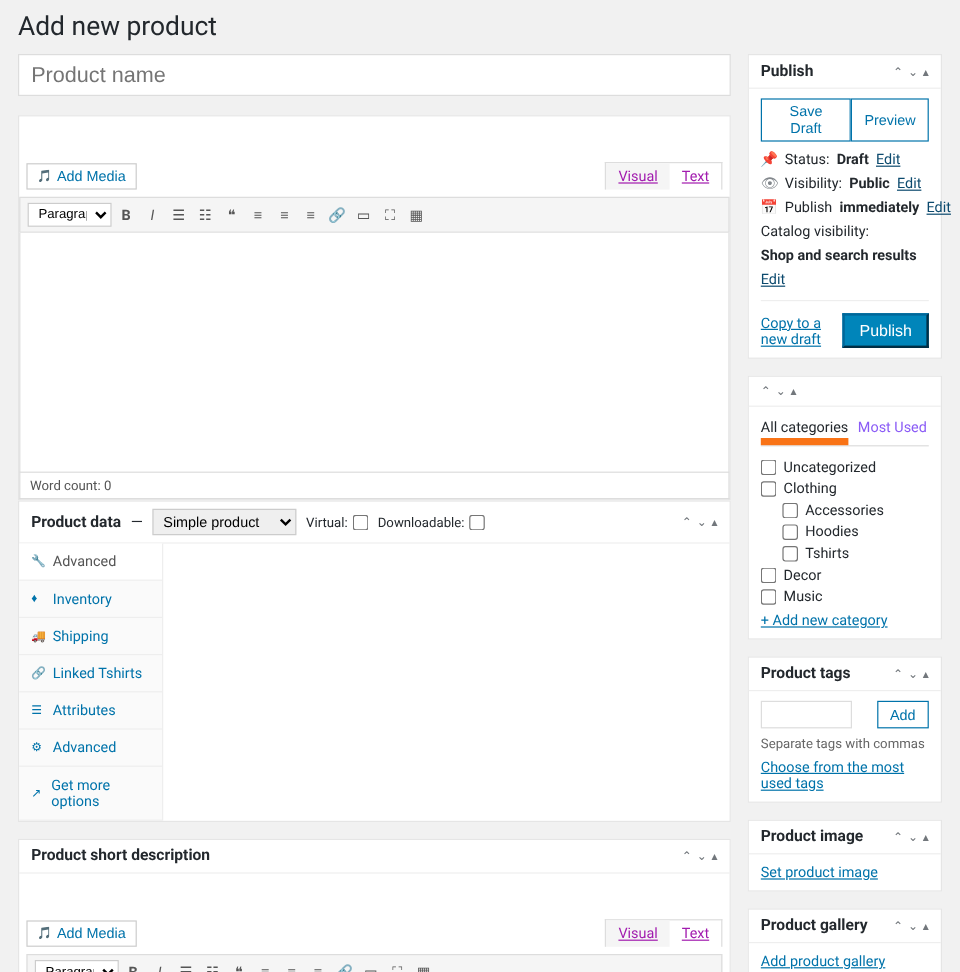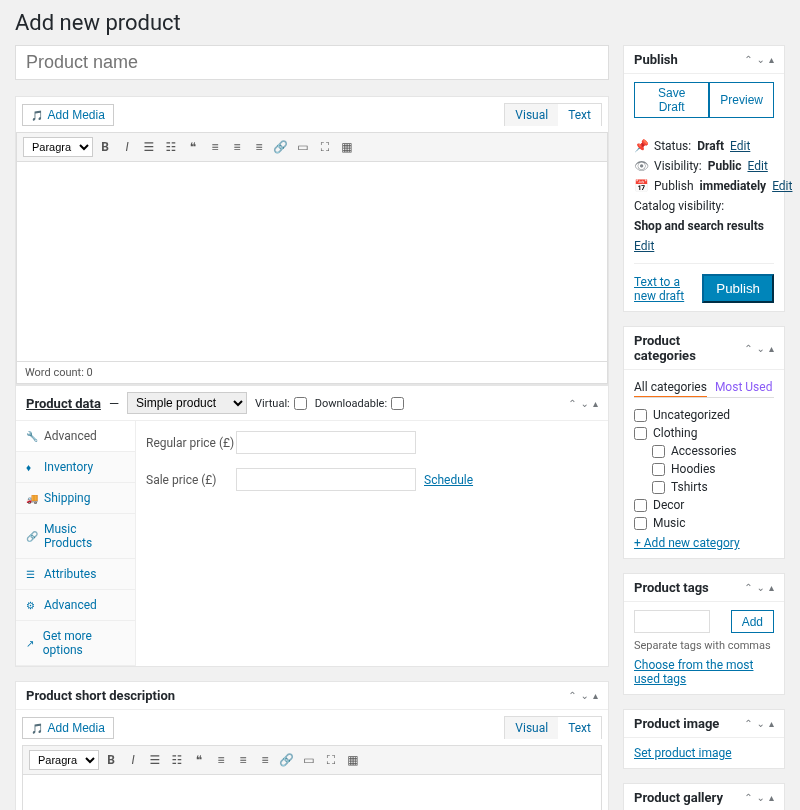--- a/index.html
+++ b/index.html
@@ -11,56 +11,56 @@
 .col-main { flex: 1; min-width: 0; }
 .col-side { width: 162px; flex-shrink: 0; }
 .postbox { background: #fff; border: 1px solid #e5e5e5; margin-bottom: 14px; }
 .postbox-header { display: flex; align-items: center; padding: 6px 10px; border-bottom: 1px solid #eee; }
 .postbox-header h2 { font-size: 13px; font-weight: 700; flex: 1; }
 .panel-toggles { display: flex; gap: 4px; }
 .panel-toggles span { font-size: 10px; color: #72777c; cursor: pointer; }
 .editor-box { background: #fff; border: 1px solid #e5e5e5; margin-top: 16px; }
 .media-btn { border: 1px solid #ccc; background: #fff; color: #0073aa; padding: 3px 8px; font-size: 12px; cursor: pointer; display: inline-flex; align-items: center; gap: 4px; }
 .media-btn::before { content: "🎵"; font-size: 10px; }
-.media-row { padding: 6px; display: flex; justify-content: space-between; align-items: flex-end; }
+.media-row { padding: 6px; display: flex; justify-content: space-between; align-items: flex-end; margin-top: 32px; }
 .ed-tabs { display: flex; border: 1px solid #ddd; border-bottom: none; }
-.ed-tabs span { padding: 4px 10px; font-size: 12px; color: #0369a1; cursor: pointer; }
+.ed-tabs span { padding: 4px 10px; font-size: 12px; color: #a21caf; cursor: pointer; text-decoration: underline; }
 .ed-tabs span.active { background: #f5f5f5; }
 .toolbar { background: #f5f5f5; border: 1px solid #ddd; padding: 4px 6px; display: flex; align-items: center; gap: 2px; }
 .toolbar select { font-size: 11px; padding: 2px 4px; border: 1px solid #ccc; background: #fff; width: 70px; }
 .tb-btn { width: 20px; height: 20px; display: inline-flex; align-items: center; justify-content: center; color: #555; cursor: pointer; font-size: 12px; }
 .editor-area { background: #fff; border: 1px solid #ddd; border-top: none; min-height: 200px; }
 .editor-area.short { min-height: 130px; }
 .status-bar { border: 1px solid #ddd; border-top: none; padding: 4px 8px; font-size: 11px; color: #555; }
 .pd-header { display: flex; align-items: center; padding: 6px 10px; border-bottom: 1px solid #eee; gap: 8px; }
-.pd-header h2 { font-size: 13px; font-weight: 700; text-decoration: underline; }
+.pd-header h2 { font-size: 13px; font-weight: 700; }
 .pd-header select { font-size: 12px; padding: 2px 4px; border: 1px solid #ccc; width: 120px; }
 .pd-header .dash { font-size: 13px; }
 .pd-header label { font-size: 11px; display: flex; align-items: center; gap: 4px; }
 .pd-header .spacer { flex: 1; }
 .pd-body { display: flex; min-height: 180px; }
 .pd-tabs { width: 120px; background: #fafafa; border-right: 1px solid #eee; }
 .pd-tabs li { list-style: none; padding: 8px 10px; font-size: 12px; color: #0073aa; cursor: pointer; display: flex; align-items: center; gap: 6px; border-bottom: 1px solid #eee; }
 .pd-tabs li.active { background: #fff; color: #555; }
 .pd-tabs li .ic { width: 12px; display: inline-block; font-size: 10px; }
 .pd-content { flex: 1; padding: 10px; }
 .form-row { display: flex; align-items: center; margin-bottom: 14px; font-size: 12px; }
 .form-row label { width: 90px; color: #555; }
 .form-row input { width: 180px; padding: 3px 5px; border: 1px solid #ddd; }
 .form-row a { margin-left: 8px; color: #0073aa; text-decoration: underline; font-size: 12px; }
 .side-body { padding: 8px 10px; font-size: 12px; }
 .btn { border: 1px solid #0073aa; background: #fff; color: #0073aa; padding: 3px 10px; font-size: 12px; cursor: pointer; }
 .btn-primary { background: #0085ba; border-color: #006799; color: #fff; padding: 5px 12px; }
-.pub-row { display: flex; justify-content: space-between; margin-bottom: 21px; }
+.pub-row { display: flex; justify-content: space-between; margin-bottom: 8px; }
 .meta-row { margin: 6px 0; font-size: 12px; display: flex; align-items: center; gap: 6px; }
 .meta-row .ic { width: 14px; color: #82878c; font-size: 12px; }
 .meta-row a { color: #0c4a6e; text-decoration: underline; }
 .cat-tabs { display: flex; gap: 8px; font-size: 12px; border-bottom: 1px solid #ddd; margin-bottom: 8px; }
 .cat-tabs span { padding: 2px 0; cursor: pointer; }
-.cat-tabs span.active { border-bottom: 1px solid #f97316; }
+.cat-tabs span.active { border-bottom: 6px solid #f97316; }
 .cat-tabs span.inactive { color: #8b5cf6; }
 .cat-list { list-style: none; margin: 4px 0; }
 .cat-list li { padding: 2px 0; display: flex; align-items: center; gap: 6px; }
 .cat-list li.indent { padding-left: 18px; }
 .cat-list input[type=checkbox] { width: 13px; height: 13px; }
 .side-link { color: #0073aa; text-decoration: underline; font-size: 12px; cursor: pointer; }
 .tag-row { display: flex; gap: 21px; }
 .tag-row input { flex: 1; border: 1px solid #ddd; padding: 3px; width: 100%; }
 .help-text { color: #666; font-size: 11px; margin: 6px 0; }
 .pub-actions { display: flex; justify-content: space-between; align-items: center; margin-top: 10px; border-top: 1px solid #eee; padding-top: 10px; }
@@ -137,46 +137,35 @@
             <li>
                 <span class="ic">♦</span>
                 <span>Inventory</span>
               </li>
             <li>
                 <span class="ic">🚚</span>
                 <span>Shipping</span>
               </li>
             <li>
                 <span class="ic">🔗</span>
-                <span>Music Products</span>
+                <span>Linked Tshirts</span>
               </li>
             <li>
                 <span class="ic">☰</span>
                 <span>Attributes</span>
               </li>
             <li>
                 <span class="ic">⚙</span>
                 <span>Advanced</span>
               </li>
             <li>
                 <span class="ic">↗</span>
                 <span>Get more options</span>
               </li>
           </ul>
-          <div class="pd-content">
-            <div class="form-row">
-              <label>Regular price (£)</label>
-              <input type="text" style="">
-            </div>
-            <div class="form-row">
-              <label>Sale price (£)</label>
-              <input type="text" style="">
-              <a href="#">Schedule</a>
-            </div>
-          </div>
         </div>
       </div>
 
       
       <div class="postbox">
         <div class="postbox-header">
           <h2>Product short description</h2>
           <div class="panel-toggles">
             <span>⌃</span>
             <span>⌄</span>
@@ -247,29 +236,28 @@
               <span>Publish</span> 
               <b>immediately</b> 
               <a href="#">Edit</a>
             </div>
           <div class="meta-row" style="flex-wrap:wrap;">
               <span>Catalog visibility:</span> 
               <b>Shop and search results</b> 
               <a href="#">Edit</a>
             </div>
           <div class="pub-actions">
-            <a href="#" class="side-link">Text to a new draft</a>
+            <a href="#" class="side-link">Copy to a new draft</a>
             <button class="btn-primary">Publish</button>
           </div>
         </div>
       </div>
 
       <div class="postbox">
         <div class="postbox-header">
-          <h2>Product categories</h2>
           <div class="panel-toggles">
               <span>⌃</span>
               <span>⌄</span>
               <span>▴</span>
             </div>
         </div>
         <div class="side-body">
           <div class="cat-tabs">
             <span class="active">All categories</span>
             <span class="inactive">Most Used</span>

